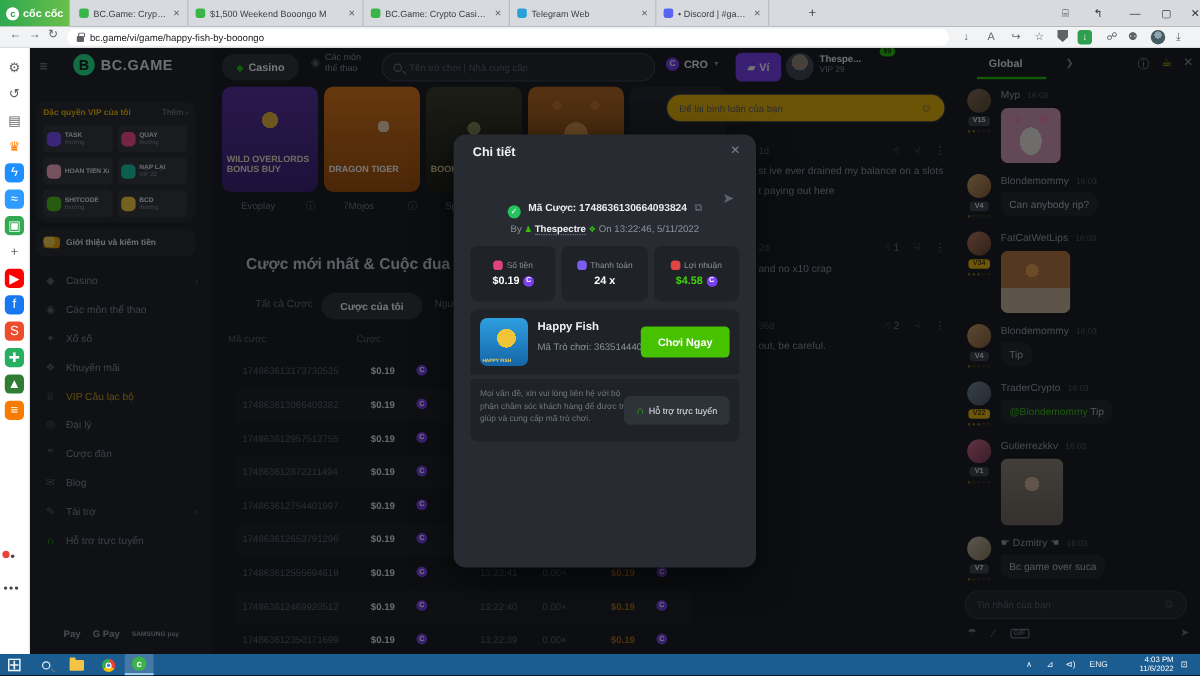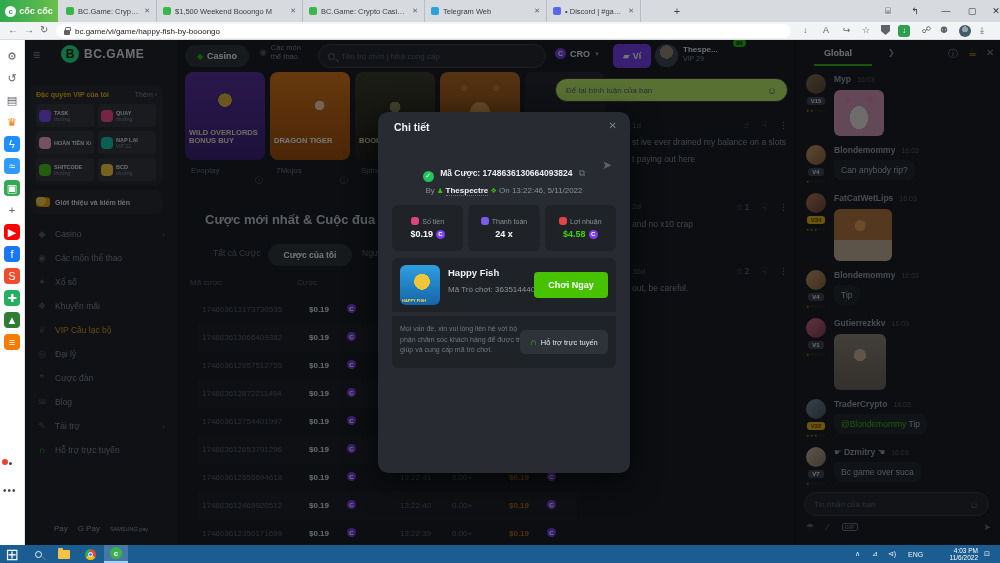--- a/index.html
+++ b/index.html
@@ -59,21 +59,21 @@
   .tsub { font-size:5px; color:#8a939e; white-space:nowrap; }
   #referral { position:absolute; left:5px; top:150px; width:133px; height:24px; background:#26292f; border-radius:8px; display:flex; align-items:center; gap:5px; padding:0 6px; }
   .coin-pile { width:14px; height:10px; background:radial-gradient(circle at 35% 40%,#ffd54a 0 45%,rgba(0,0,0,0) 46%),radial-gradient(circle at 70% 60%,#f0a800 0 45%,rgba(0,0,0,0) 46%),#b8860b; border-radius:3px; }
   #referral-label { font-size:7px; font-weight:bold; color:#e8edf2; }
   #bc-menu { position:absolute; left:0; top:182px; width:152px; }
   .mitem { height:24px; display:flex; align-items:center; gap:8px; padding:0 12px; }
   .micon { font-size:9px; color:#596069; width:10px; text-align:center; }
   .mlabel { font-size:8.5px; color:#868f9a; }
   .mchev { margin-left:auto; font-size:8px; color:#596069; }
   #payments { position:absolute; left:0; top:484px; width:152px; display:flex; gap:10px; justify-content:center; align-items:center; }
-  .pay-logo { font-size:8px; font-weight:normal; color:#9aa3ad; }
+  .pay-logo { font-size:8px; font-weight:bold; color:#9aa3ad; }
   .pay-logo.samsung { font-size:5.5px; }
 
   
   #bc-header { position:absolute; left:152px; top:0; width:823px; height:32px; background:#17191e; }
   #casino-pill { position:absolute; left:8px; top:5px; width:64px; height:22px; background:#2e3339; border-radius:11px; display:flex; align-items:center; justify-content:center; gap:4px; }
   .diamond { color:#24c109; font-size:8px; }
   #casino-label { font-size:9px; font-weight:bold; color:#fff; }
   #sports-tab { position:absolute; left:82px; top:3px; display:flex; align-items:center; gap:4px; }
   #sports-label { font-size:7.5px; color:#868f9a; width:42px; line-height:1.2; }
   .ball { color:#596069; font-size:9px; }
@@ -92,25 +92,25 @@
   #hdr-username { font-size:8px; font-weight:bold; color:#e8edf2; }
   #hdr-vip { font-size:7px; color:#868f9a; margin-top:1px; }
   .hdr-ic { position:absolute; top:8px; font-size:10px; color:#8a939e; }
   #mail-badge { position:absolute; left:556px; top:-1px; background:#24c109; color:#07230a; font-size:6px; font-weight:bold; border-radius:6px; padding:0 3px; line-height:8px; }
   #chat-toggle { position:absolute; left:618px; top:4px; width:24px; height:24px; background:#2e3339; border-radius:6px; text-align:center; line-height:24px; font-size:10px; color:#aab3bc; }
 
   
   #gamerow { position:absolute; left:160px; top:32px; display:flex; gap:5px; }
   .gcard { position:relative; width:80px; height:88px; border-radius:8px; overflow:visible; }
   .gtitle { position:absolute; left:4px; bottom:14px; right:4px; font-size:7.5px; font-weight:bold; line-height:1.15; text-transform:uppercase; }
-  .gprov { position:absolute; left:6px; top:94px; right:2px; display:flex; align-items:flex-start; font-size:8px; color:#707a86;flex-direction:column; }
+  .gprov { position:absolute; left:16px; top:94px; right:2px; display:flex; align-items:center; font-size:8px; color:#707a86; }
   .ginfo { margin-left:auto; font-size:8px; color:#596069; }
 
   
-  #cmt-input { position:absolute; left:530px; top:38px; width:233px; height:24px; background:#bef264; border:1px solid #343a41; border-radius:12px; display:flex; align-items:center; padding:0 10px; }
+  #cmt-input { position:absolute; left:530px; top:38px; width:233px; height:24px; background:#eab308; border:1px solid #343a41; border-radius:12px; display:flex; align-items:center; padding:0 10px; }
   #cmt-ph { font-size:8px; color:#5b636d; }
   #cmt-smile { margin-left:auto; font-size:10px; color:#5b636d; }
   #comments { position:absolute; left:607px; top:78px; width:156px; }
   .cmt { }
   .cmt-meta { display:flex; align-items:center; gap:14px; font-size:8px; color:#596069; height:14px; }
   .cmt-acts { margin-left:auto; display:flex; gap:12px; align-items:center; font-size:9px; color:#6b7480; }
   .cmt-line { font-size:8.5px; color:#8d96a0; line-height:1.5; margin-top:4px; }
 
   
   #bets-heading { position:absolute; left:160px; top:172px; font-size:13px; font-weight:bold; color:#c6ced6;margin-left:20px; }
@@ -139,21 +139,21 @@
   #chat-chev { position:absolute; left:92px; top:8px; font-size:8px; color:#868f9a; }
   .chat-hic { position:absolute; top:7px; font-size:10px; }
   #chat-msgs { position:absolute; left:8px; top:34px; width:190px; }
   .msg { display:flex; gap:6px; margin-bottom:9px; }
   .rail { width:24px; flex:0 0 auto; display:flex; flex-direction:column; align-items:center; }
   .avatar { width:20px; height:20px; border-radius:50%; }
   .badge { margin-top:3px; font-size:6px; font-weight:bold; padding:1px 4px; border-radius:3px; background:#3f454d; color:#dfe5ea; }
   .dots { font-size:5px; letter-spacing:1px; color:#8d6c1f; margin-top:2px; white-space:nowrap; }
   .mbody { flex:1 1 auto; min-width:0; }
   .mhead { display:flex; align-items:baseline; gap:6px; height:13px; }
-  .muser { font-size:8.5px; font-weight:bold; color:#9aa3ad; white-space:nowrap; overflow:hidden; }
+  .muser { font-size:8.5px; font-weight:normal; color:#9aa3ad; white-space:nowrap; overflow:hidden; }
   .mtime { font-size:7px; color:#565e68; }
   .bubble { display:inline-block; background:#23272c; border-radius:3px 8px 8px 8px; padding:5px 7px; font-size:8.5px; color:#b4bcc5; margin-top:2px; }
   .mention { color:#35c10e; }
   .mimg { display:block; border-radius:6px; margin-top:3px; }
   #chat-input { position:absolute; left:8px; top:452px; width:185px; height:24px; background:#22252b; border:1px solid #343a41; border-radius:12px; display:flex; align-items:center; padding:0 9px; }
   #chat-ph { font-size:8px; color:#5b636d; }
   #chat-smile { margin-left:auto; font-size:10px; color:#5b636d; }
   #chat-foot { position:absolute; left:10px; top:482px; width:185px; display:flex; align-items:center; gap:13px; color:#6b7480; font-size:9px; }
   .gif-chip { font-size:6px; font-weight:bold; border:1px solid #6b7480; border-radius:2px; padding:0 2px; }
   #chat-send { margin-left:auto; font-size:9px; }
@@ -763,47 +763,47 @@
                 <span class="muser">Blondemommy</span>
                 <span class="mtime">16:03</span>
               </div>
               <span class="bubble" style="display: inline-block;"><span class="mention"></span><span>Tip</span></span>
               
             </div>
           </div>
 
           <div class="msg">
             <div class="rail">
-              <span class="avatar" style="background: linear-gradient(135deg, rgb(216, 106, 138), rgb(122, 58, 80));"></span>
-              <span class="badge" style="background: rgb(63, 69, 77); color: rgb(223, 229, 234);">V1</span>
-              <span class="dots">●○○○○</span>
-            </div>
-            <div class="mbody">
-              <div class="mhead">
-                <span class="muser">Gutierrezkkv</span>
-                <span class="mtime">16:03</span>
-              </div>
-
-              <span class="mimg" style="display: block; background: radial-gradient(10px at 50% 38%, rgb(216, 180, 154) 60%, rgba(0, 0, 0, 0) 61%), linear-gradient(rgb(143, 133, 120), rgb(110, 101, 92)); width: 52px; height: 56px;"></span>
-            </div>
-          </div>
-
-          <div class="msg">
-            <div class="rail">
               <span class="avatar" style="background: linear-gradient(135deg, rgb(122, 138, 154), rgb(70, 82, 94));"></span>
               <span class="badge" style="background: rgb(240, 185, 11); color: rgb(77, 58, 0);">V22</span>
               <span class="dots">●●●○○</span>
             </div>
             <div class="mbody">
               <div class="mhead">
                 <span class="muser">TraderCrypto</span>
                 <span class="mtime">16:03</span>
               </div>
               <span class="bubble" style="display: inline-block;"><span class="mention">@Blondemommy</span><span> Tip</span></span>
               
+            </div>
+          </div>
+
+          <div class="msg">
+            <div class="rail">
+              <span class="avatar" style="background: linear-gradient(135deg, rgb(216, 106, 138), rgb(122, 58, 80));"></span>
+              <span class="badge" style="background: rgb(63, 69, 77); color: rgb(223, 229, 234);">V1</span>
+              <span class="dots">●○○○○</span>
+            </div>
+            <div class="mbody">
+              <div class="mhead">
+                <span class="muser">Gutierrezkkv</span>
+                <span class="mtime">16:03</span>
+              </div>
+
+              <span class="mimg" style="display: block; background: radial-gradient(10px at 50% 38%, rgb(216, 180, 154) 60%, rgba(0, 0, 0, 0) 61%), linear-gradient(rgb(143, 133, 120), rgb(110, 101, 92)); width: 52px; height: 56px;"></span>
             </div>
           </div>
 
           <div class="msg">
             <div class="rail">
               <span class="avatar" style="background: linear-gradient(135deg, rgb(201, 184, 160), rgb(138, 122, 96));"></span>
               <span class="badge" style="background: rgb(63, 69, 77); color: rgb(223, 229, 234);">V7</span>
               <span class="dots">●○○○○</span>
             </div>
             <div class="mbody">

